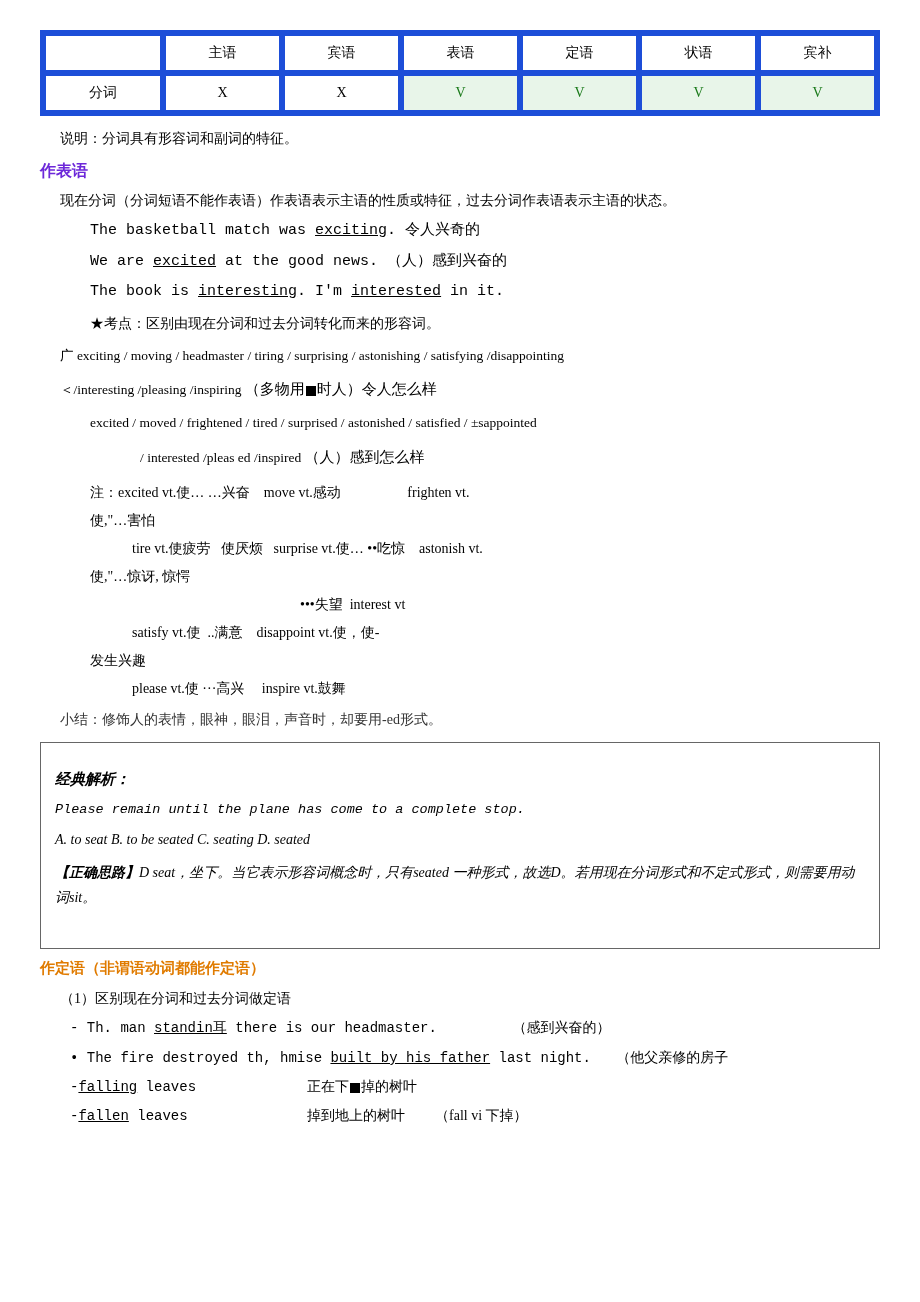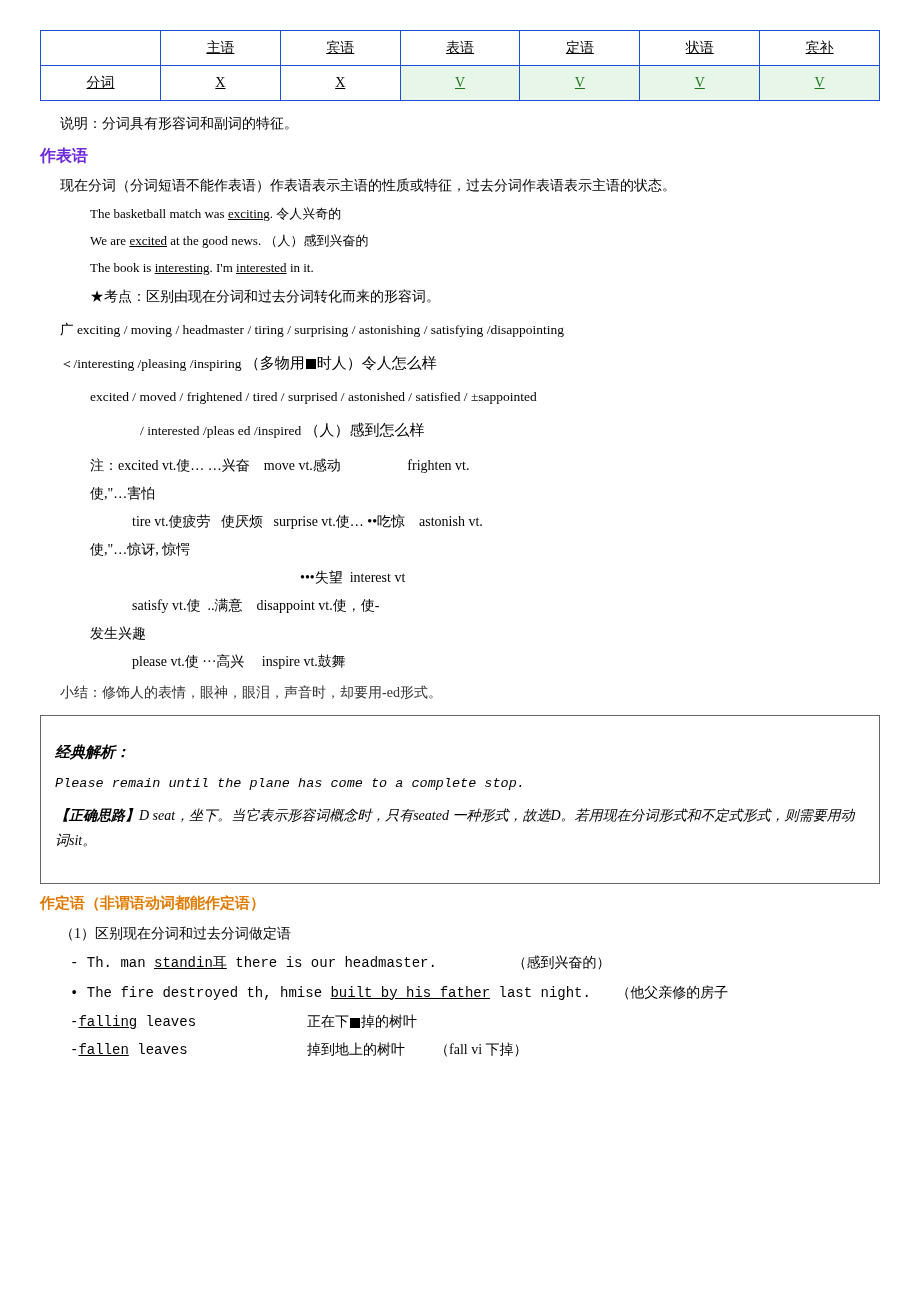--- a/index.html
+++ b/index.html
@@ -13,25 +13,24 @@
       min-height: 1302px;
     }
 
     
     .grammar-table {
       width: 100%;
       border-collapse: collapse;
       margin-bottom: 10px;
     }
     .grammar-table td, .grammar-table th {
-      border: 1px solid #1d4ed8;
+      border: 6px solid #1d4ed8;
       text-align: center;
       padding: 8px 6px;
       font-size: 14px;
-      text-decoration: underline;
     }
     .grammar-table td.highlight {
       background-color: #e8f5e9;
     }
 
     
     .section-title {
       color: #6d28d9;
       font-weight: bold;
       font-size: 16px;
@@ -40,23 +39,23 @@
 
     
     .body-text {
       margin: 4px 0 4px 20px;
       line-height: 1.8;
       font-size: 14px;
     }
 
     
     .example-line {
-      font-family: Liberation Serif, serif;
+      font-family: Liberation Mono, monospace;
       margin: 2px 0 2px 50px;
-      font-size: 13px;
+      font-size: 15px;
       line-height: 1.9;
     }
 
     
     .ul { text-decoration: underline; }
 
     
     .star-note {
       margin: 4px 0 4px 50px;
       font-size: 14px;
@@ -101,21 +100,21 @@
       font-family: "Courier New", Courier, monospace;
       font-size: 13.5px;
       margin: 4px 0;
     }
     .classic-options {
       font-size: 14px;
       margin: 4px 0;
     }
     .classic-answer {
       font-size: 14px;
-      margin: 6px 0 8px 0;
+      margin: 6px 0 16px 0;
       line-height: 1.8;
     }
     .bracket-label {
       font-weight: bold;
     }
 
     
     .sub-section-title {
       color: #e07b00;
       font-weight: bold;
@@ -221,20 +220,21 @@
   <p>&nbsp;&nbsp;&nbsp;&nbsp;&nbsp;&nbsp;&nbsp;&nbsp;&nbsp;&nbsp;&nbsp;&nbsp;satisfy vt.使&nbsp;&nbsp;..满意&nbsp;&nbsp;&nbsp;&nbsp;disappoint vt.使，使-</p>
   <p>发生兴趣</p>
   <p>&nbsp;&nbsp;&nbsp;&nbsp;&nbsp;&nbsp;&nbsp;&nbsp;&nbsp;&nbsp;&nbsp;&nbsp;please vt.使 ···高兴&nbsp;&nbsp;&nbsp;&nbsp;&nbsp;inspire vt.鼓舞</p>
 </div>
 
 <p class="small-note">小结：修饰人的表情，眼神，眼泪，声音时，却要用-ed形式。</p>
 
 <div class="classic-box">
   <p class="classic-title">经典解析：</p>
   <p class="classic-question">Please remain  until the plane has come to a complete stop.</p>
+  <p class="classic-options">A. to seat  B. to be seated  C. seating  D. seated</p>
   <p class="classic-answer">
     <span class="bracket-label">【正确思路】</span><span>D seat，坐下。当它表示形容词概念时，只有seated 一种形式，故选D。若用现在分词形式和不定式形式，则需要用动词sit。</span>
   </p>
 </div>
 
 <div class="sub-section-title top-margin">作定语（非谓语动词都能作定语）</div>
 
 <p class="numbered-item">（1）区别现在分词和过去分词做定语</p>
 
 <p style="margin: 3px 0 3px 30px; font-size:14px; line-height:1.9; font-family:'Courier New',Courier,monospace;">

